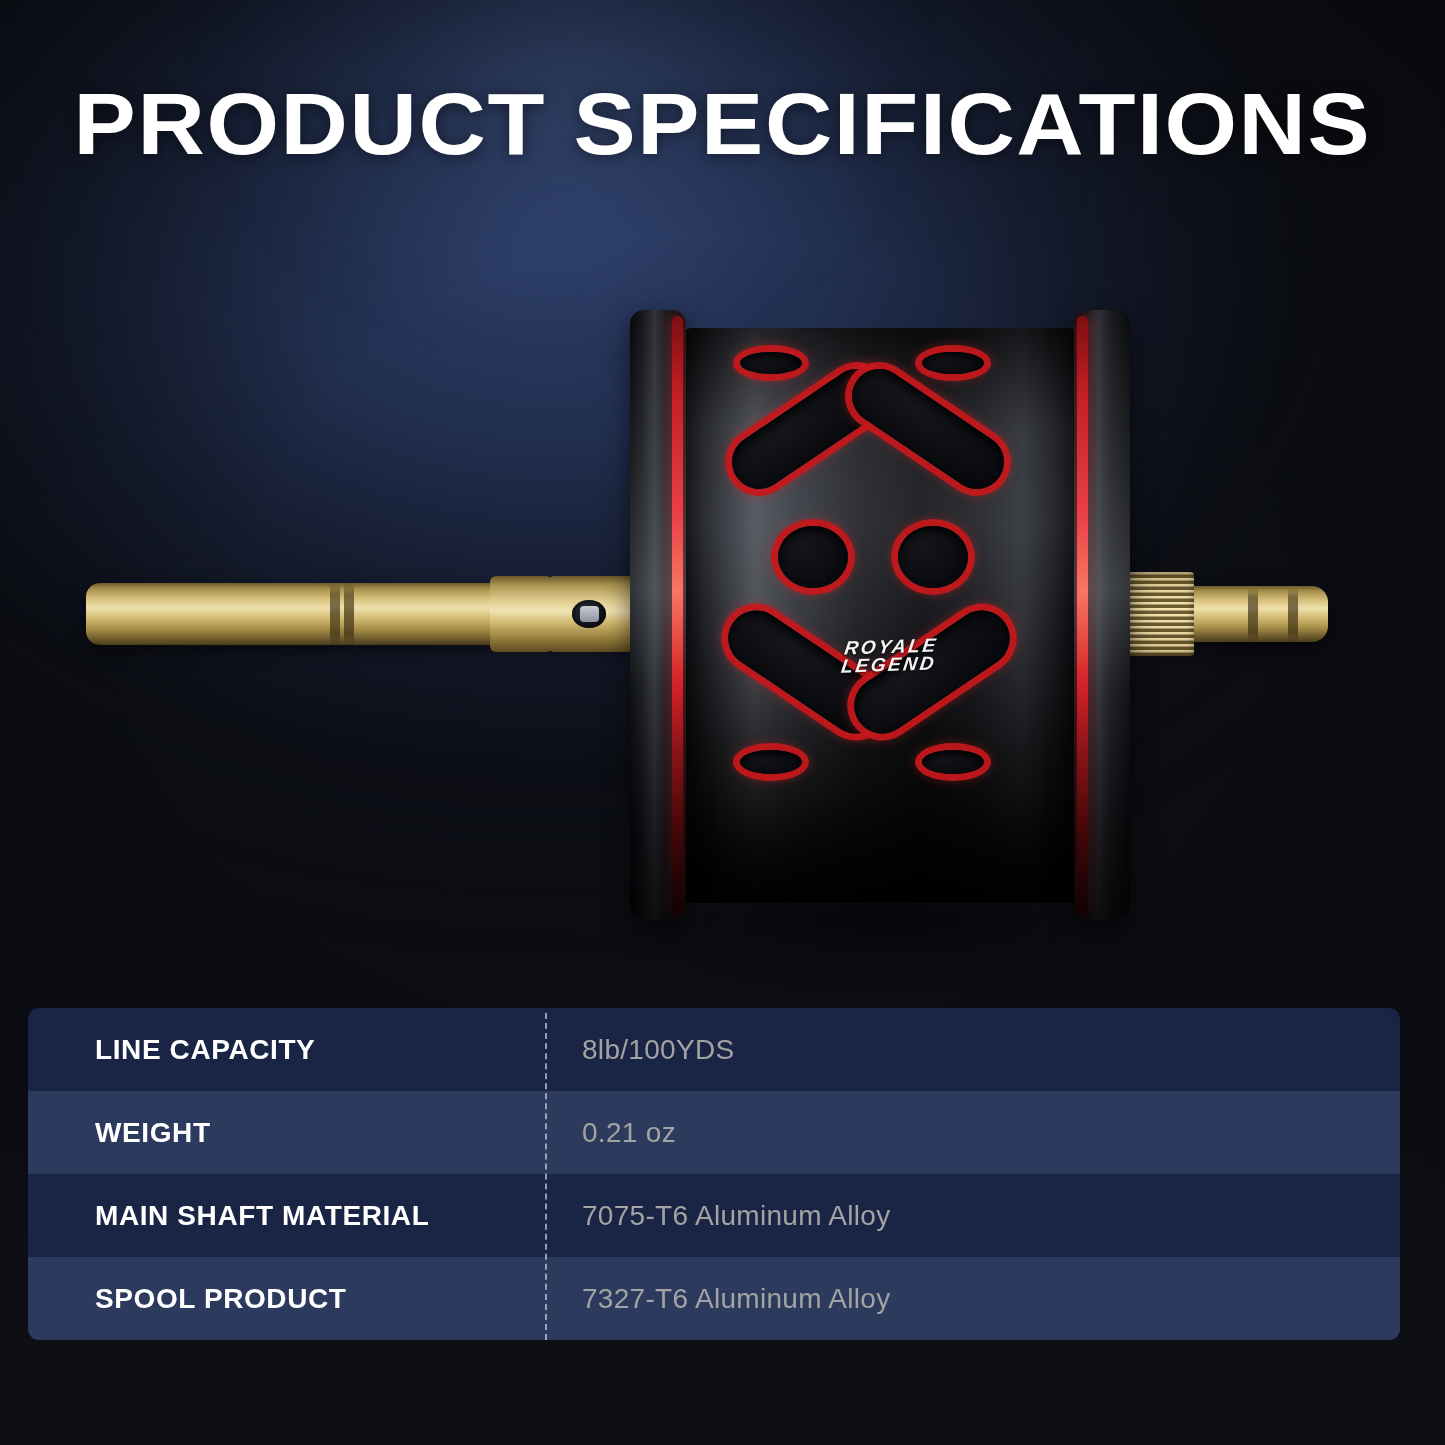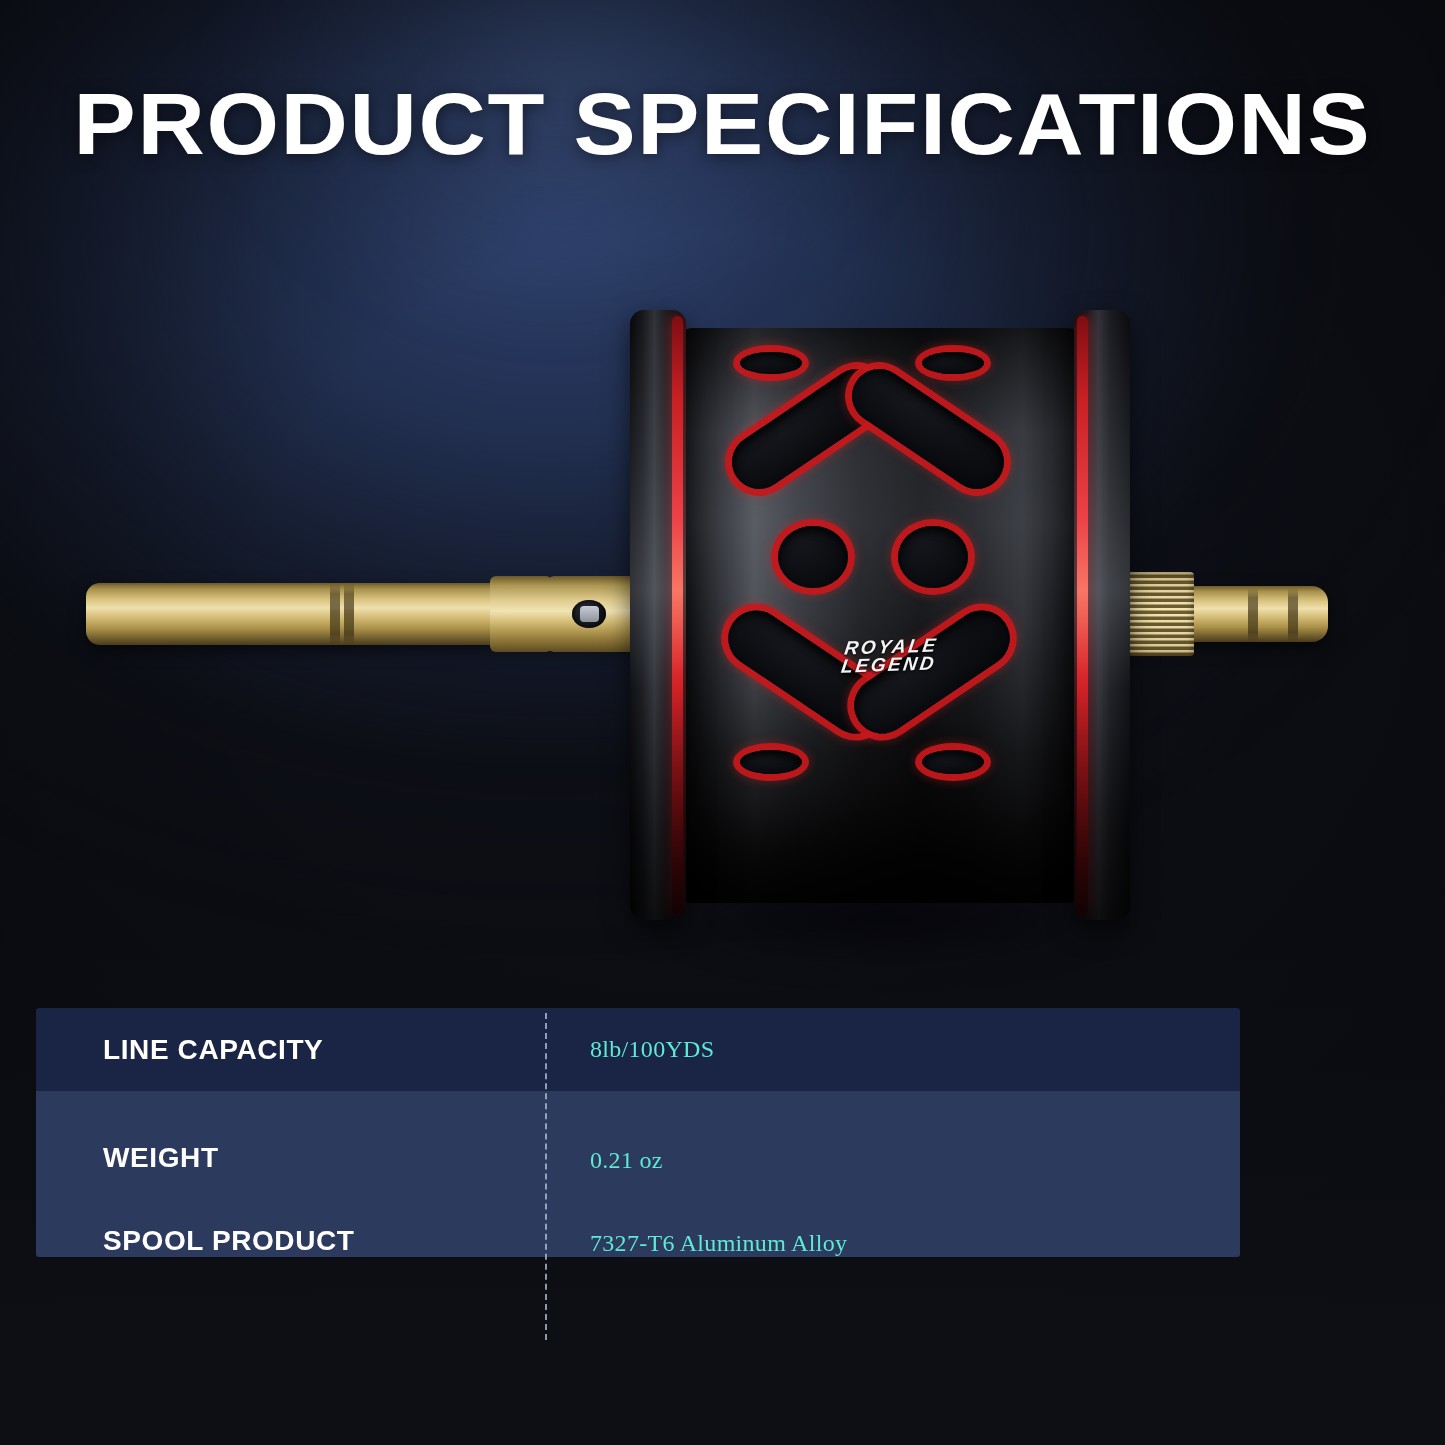--- a/index.html
+++ b/index.html
@@ -320,53 +320,52 @@
     line-height: 0.95;
     text-align: center;
     transform: skewX(-10deg) rotate(-2deg);
     text-shadow: 0 1px 3px rgba(0,0,0,0.9);
     opacity: 0.95;
   }
 
   
   .spec-table {
     position: absolute;
-    left: 36px;
+    left: 28px;
     top: 1008px;
-    width: 1204px;
-    border-radius: 3px;
+    width: 1372px;
+    border-radius: 11px;
     overflow: hidden;
   }
   .spec-row {
     position: relative;
     display: flex;
     align-items: center;
     height: 83px;
   }
   .spec-row.dark  { background: #1a2444; }
-  .spec-row.light { background: #2c3a5e; align-items: flex-end; }
+  .spec-row.light { background: #2c3a5e; }
 
   .spec-label {
     flex: 0 0 509px;
     padding-left: 67px;
     box-sizing: border-box;
     color: #ffffff;
     font-size: 28px;
     font-weight: 700;
     letter-spacing: 0.6px;
   }
   .spec-value {
     flex: 1;
     padding-left: 45px;
     box-sizing: border-box;
-    color: #5eead4;
-    font-size: 24px;
+    color: #a3a3a3;
+    font-size: 28px;
     font-weight: 400;
     letter-spacing: 0.3px;
-    font-family: Liberation Serif, serif;
   }
   .spec-divider {
     position: absolute;
     left: 545px;
     top: 1013px;
     width: 0;
     height: 327px;
     border-left: 2px dashed rgba(186,198,220,0.75);
   }
 </style>
@@ -432,20 +431,24 @@
     <div class="spec-row dark">
       <div class="spec-label">LINE CAPACITY</div>
       <div class="spec-value">8lb/100YDS</div>
     </div>
 
     <div class="spec-row light">
       <div class="spec-label">WEIGHT</div>
       <div class="spec-value">0.21 oz</div>
     </div>
 
+    <div class="spec-row dark">
+      <div class="spec-label">MAIN SHAFT MATERIAL</div>
+      <div class="spec-value">7075-T6 Aluminum Alloy</div>
+    </div>
 
     <div class="spec-row light">
       <div class="spec-label">SPOOL PRODUCT</div>
       <div class="spec-value">7327-T6 Aluminum Alloy</div>
     </div>
   </div>
 
   <div class="spec-divider"></div>
 
 </div>

